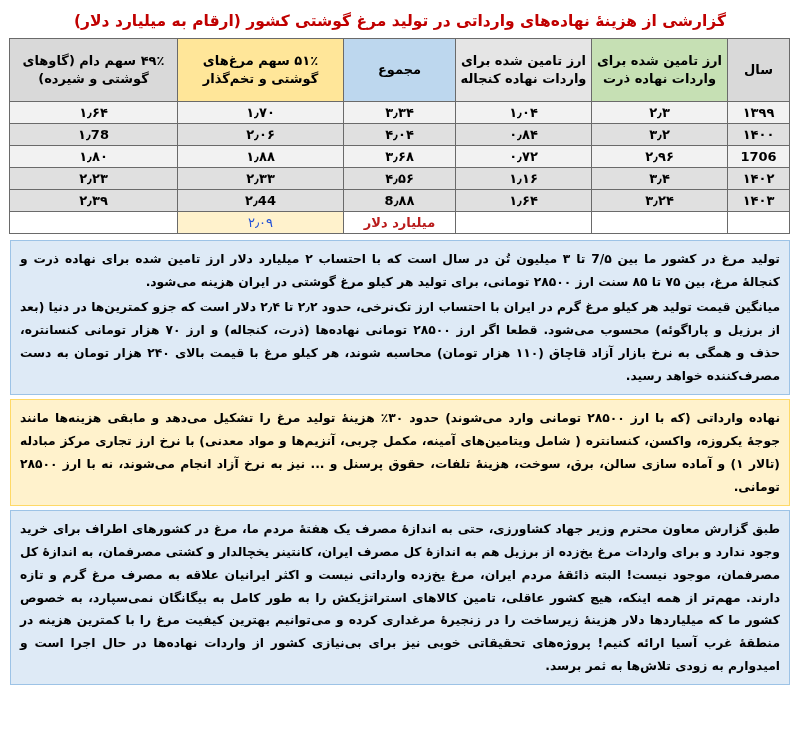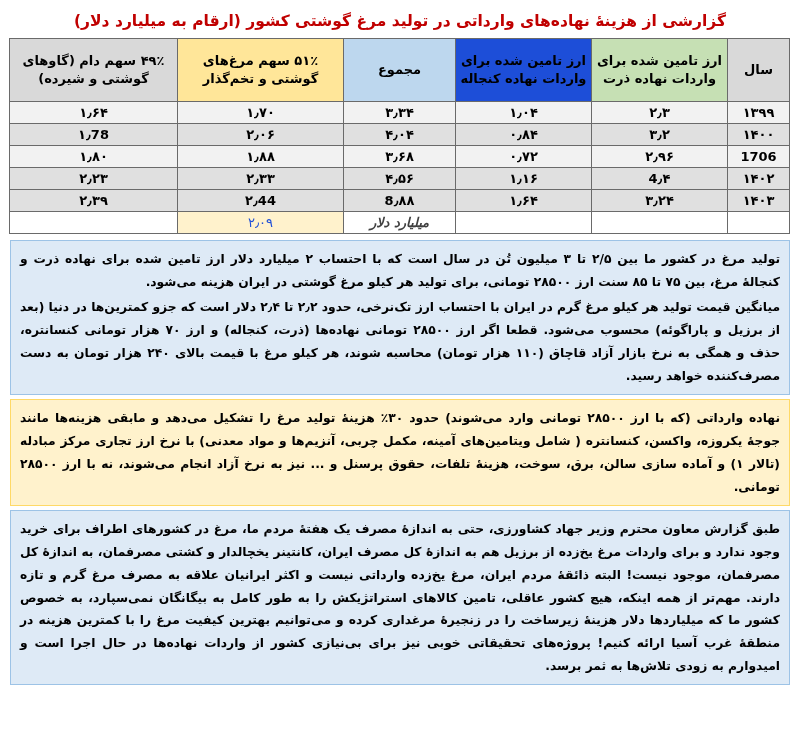--- a/index.html
+++ b/index.html
@@ -43,21 +43,21 @@
     padding: 3px 2px;
   }
   thead th {
     font-weight: bold;
     font-size: 12.5px;
     line-height: 1.35;
     height: 56px;
   }
   .h-year      { background: #d9d9d9; width: 62px; }
   .h-corn      { background: #c6e0b4; }
-  .h-meal      { background: #1d4ed8; }
+  .h-meal      { background: #e5e5e5; }
   .h-total     { background: #bdd7ee; }
   .h-51        { background: #ffe699; }
   .h-49        { background: #d9d9d9; }
 
   tbody tr.odd  td { background: #f2f2f2; }
   tbody tr.even td { background: #e0e0e0; }
   tbody td.c-year  { background: #d9d9d9; font-weight: bold; }
   tbody td.c-corn, tbody td.c-meal { background: #d9ead3; }
   tbody td.c-total { background: #ddebf7; }
   tbody td.c-51    { background: #fff2cc; font-weight: bold; }
@@ -77,23 +77,22 @@
     background: #fff2cc;
     font-size: 15px;
     font-weight: normal;
     color: #1d4ed8;
     text-align: center;
   }
   .avg-unit-cell {
     background: #ffffff;
     font-size: 12.5px;
     font-weight: bold;
-    color: #404040;
-    text-align: center;
-    font-style: italic;
+    color: #b91c1c;
+    text-align: center;
   }
   .blank-cell { background: #ffffff; border: 1px solid #6a6a6a; }
 
   .notes {
     width: 780px;
     margin-top: 6px;
   }
   .note {
     border: 1px solid #8a8a8a;
     box-sizing: border-box;
@@ -158,21 +157,21 @@
       <tr class="odd">
         <td class="c-year">1706</td>
         <td class="c-corn">۲٫۹۶</td>
         <td class="c-meal">۰٫۷۲</td>
         <td class="c-total">۳٫۶۸</td>
         <td class="c-51">۱٫۸۸</td>
         <td class="c-49">۱٫۸۰</td>
       </tr>
       <tr class="even">
         <td class="c-year">۱۴۰۲</td>
-        <td class="c-corn">4٫۴</td>
+        <td class="c-corn">۳٫۴</td>
         <td class="c-meal">۱٫۱۶</td>
         <td class="c-total">۴٫۵۶</td>
         <td class="c-51">۲٫۳۳</td>
         <td class="c-49">۲٫۲۳</td>
       </tr>
       <tr class="even">
         <td class="c-year">۱۴۰۳</td>
         <td class="c-corn">۳٫۲۴</td>
         <td class="c-meal">۱٫۶۴</td>
         <td class="c-total">8٫۸۸</td>
@@ -185,21 +184,21 @@
         <td class="blank-cell"></td>
         <td class="avg-unit-cell">میلیارد دلار</td>
         <td class="avg-val-cell">۲٫۰۹</td>
         <td class="blank-cell"></td>
       </tr>
     </tbody>
   </table>
 
   <div class="notes">
     <div class="note note-blue">
-      <p>تولید مرغ در کشور ما بین ۲/۵ تا ۳ میلیون تُن در سال است که با احتساب ۲ میلیارد دلار ارز تامین شده برای نهاده ذرت و کنجالۀ مرغ، بین ۷۵ تا ۸۵ سنت ارز ۲۸۵۰۰ تومانی، برای تولید هر کیلو مرغ گوشتی در ایران هزینه می‌شود.</p>
+      <p>تولید مرغ در کشور ما بین 7/۵ تا ۳ میلیون تُن در سال است که با احتساب ۲ میلیارد دلار ارز تامین شده برای نهاده ذرت و کنجالۀ مرغ، بین ۷۵ تا ۸۵ سنت ارز ۲۸۵۰۰ تومانی، برای تولید هر کیلو مرغ گوشتی در ایران هزینه می‌شود.</p>
       <p>میانگین قیمت تولید هر کیلو مرغ گرم در ایران با احتساب ارز تک‌نرخی، حدود ۲٫۲ تا ۲٫۴ دلار است که جزو کمترین‌ها در دنیا (بعد از برزیل و پاراگوئه) محسوب می‌شود. قطعا اگر ارز ۲۸۵۰۰ تومانی نهاده‌ها (ذرت، کنجاله) و ارز ۷۰ هزار تومانی کنسانتره، حذف و همگی به نرخ بازار آزاد قاچاق (۱۱۰ هزار تومان) محاسبه شوند، هر کیلو مرغ با قیمت بالای ۲۴۰ هزار تومان به دست مصرف‌کننده خواهد رسید.</p>
     </div>
     <div class="note note-yellow">
       <p>نهاده وارداتی (که با ارز ۲۸۵۰۰ تومانی وارد می‌شوند) حدود ۳۰٪ هزینۀ تولید مرغ را تشکیل می‌دهد و مابقی هزینه‌ها مانند جوجۀ یکروزه، واکسن، کنسانتره ( شامل ویتامین‌های آمینه، مکمل چربی، آنزیم‌ها و مواد معدنی) با نرخ ارز تجاری مرکز مبادله (تالار ۱) و آماده سازی سالن، برق، سوخت، هزینۀ تلفات، حقوق پرسنل و ... نیز به نرخ آزاد انجام می‌شوند، نه با ارز ۲۸۵۰۰ تومانی.</p>
     </div>
     <div class="note note-blue2">
       <p>طبق گزارش معاون محترم وزیر جهاد کشاورزی، حتی به اندازۀ مصرف یک هفتۀ مردم ما، مرغ در کشورهای اطراف برای خرید وجود ندارد و برای واردات مرغ یخ‌زده از برزیل هم به اندازۀ کل مصرف ایران، کانتینر یخچالدار و کشتی مصرفمان، به اندازۀ کل مصرفمان، موجود نیست! البته ذائقۀ مردم ایران، مرغ یخ‌زده وارداتی نیست و اکثر ایرانیان علاقه به مصرف مرغ گرم و تازه دارند. مهم‌تر از همه اینکه، هیچ کشور عاقلی، تامین کالاهای استراتژیکش را به طور کامل به بیگانگان نمی‌سپارد، به خصوص کشور ما که میلیاردها دلار هزینۀ زیرساخت را در زنجیرۀ مرغداری کرده و می‌توانیم بهترین کیفیت مرغ را با کمترین هزینه در منطقۀ غرب آسیا ارائه کنیم! پروژه‌های تحقیقاتی خوبی نیز برای بی‌نیازی کشور از واردات نهاده‌ها در حال اجرا است و امیدوارم به زودی تلاش‌ها به ثمر برسد.</p>
     </div>
   </div>
 

